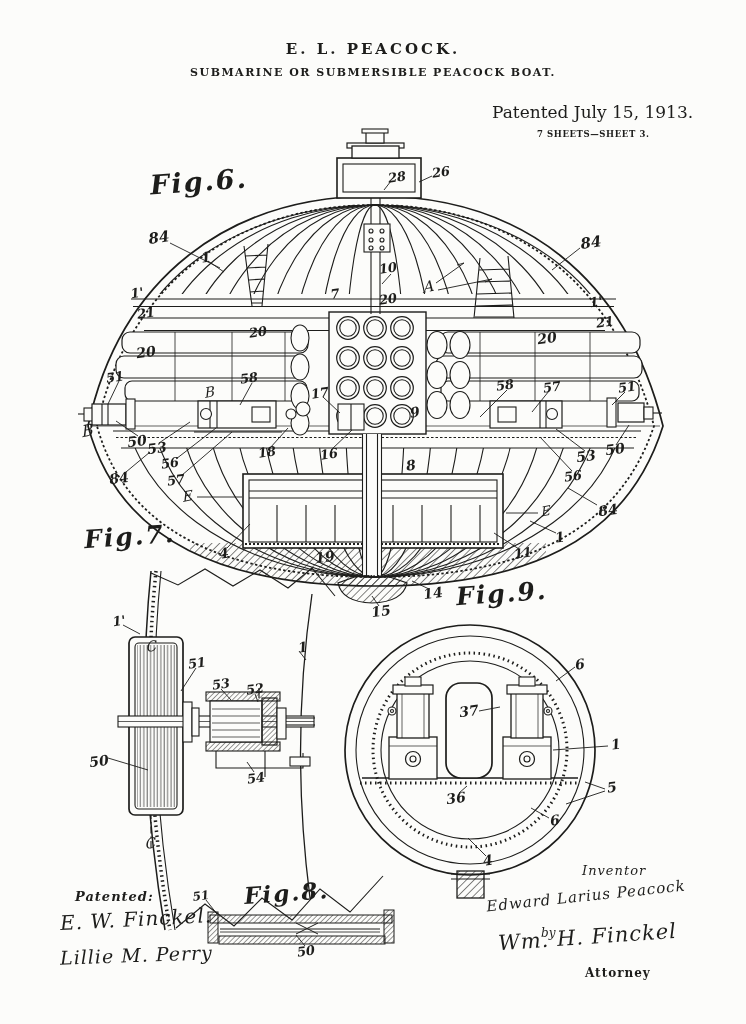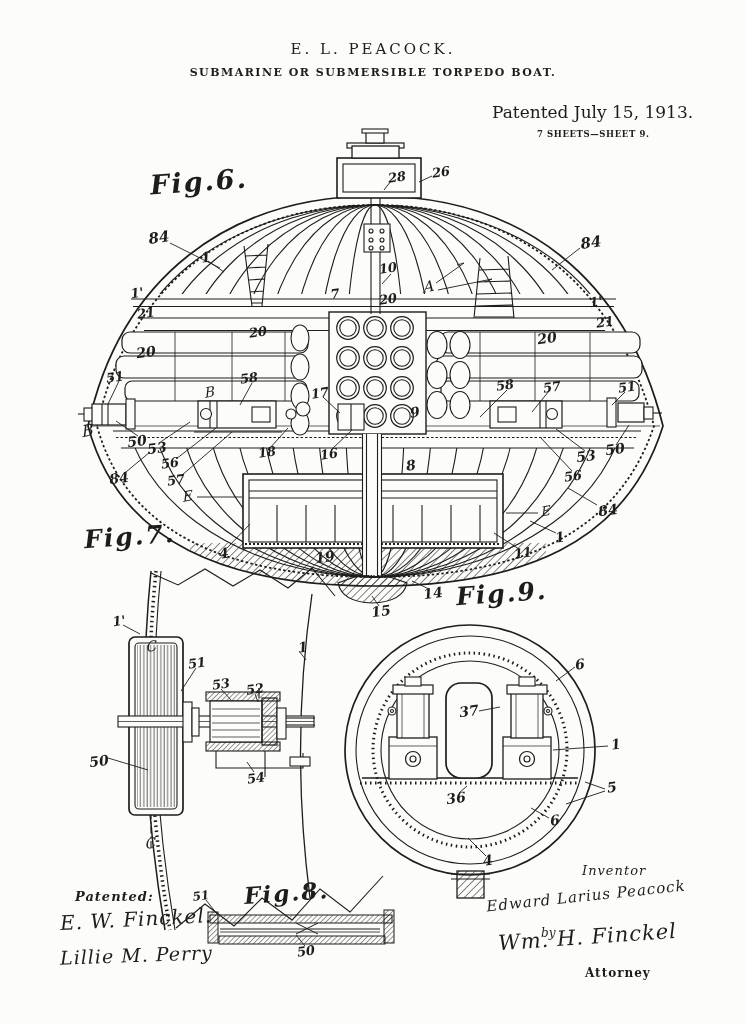--- a/index.html
+++ b/index.html
@@ -2,21 +2,21 @@
 <html><head>
 <meta charset="utf-8">
 <style>
   html,body{margin:0;padding:0;background:#e8e8e6;}
   .page{
     position:relative;width:746px;height:1024px;margin:0 auto;
     background:#fcfcfa;color:#1d1d1b;overflow:hidden;
     font-family:"DejaVu Serif","Liberation Serif",serif;
   }
   .hdr{position:absolute;left:0;width:746px;text-align:center;white-space:nowrap;}
-  .hdr-name{top:40px;font-size:15px;font-weight:normal;letter-spacing:3px;}
+  .hdr-name{top:40px;font-size:15px;font-weight:bold;letter-spacing:3px;}
   .hdr-title{top:66px;font-size:11px;font-weight:bold;letter-spacing:1.5px;}
   .hdr-app{top:86px;font-size:9px;font-weight:bold;letter-spacing:1px;}
   .pat-no{position:absolute;left:104px;top:95px;font-size:21px;font-weight:bold;letter-spacing:1px;}
   .pat-date{position:absolute;left:492px;top:102px;font-size:17px;}
   .sheet{position:absolute;left:537px;top:129px;font-size:8.5px;font-weight:bold;letter-spacing:.6px;}
   .art{position:absolute;left:0;top:0;}
   .figtitle{
     position:absolute;font-style:italic;font-weight:bold;letter-spacing:2px;
     transform:rotate(-4deg);white-space:nowrap;
   }
@@ -38,23 +38,23 @@
   .by{left:541px;top:911px;font-size:12px;font-style:italic;margin-top:15px;}
   .att-sig{left:498px;top:925px;font-size:21px;font-style:italic;transform:rotate(-4deg);letter-spacing:1px;}
   .att-head{left:585px;top:966px;font-size:12px;font-weight:bold;letter-spacing:1px;}
 </style>
 </head>
 <body>
 
 <div class="page">
 
   <div class="hdr hdr-name">E. L. PEACOCK.</div>
-  <div class="hdr hdr-title">SUBMARINE OR SUBMERSIBLE TORPEDO BOAT.</div>
+  <div class="hdr hdr-title">SUBMARINE OR SUBMERSIBLE PEACOCK BOAT.</div>
   <div class="pat-date">Patented July 15, 1913.</div>
-  <div class="sheet">7 SHEETS—SHEET 9.</div>
+  <div class="sheet">7 SHEETS—SHEET 3.</div>
 
   <svg class="art" width="746" height="1024" viewBox="0 0 746 1024">
     <defs>
       <clipPath id="hullclip">
         <path d="M88,426 C120,278 228,196 375,196 C522,196 626,278 663,426 C626,544 522,586 375,586 C228,586 120,544 88,426 Z"></path>
       </clipPath>
       <pattern id="h45" width="5.5" height="5.5" patternUnits="userSpaceOnUse" patternTransform="rotate(45)">
         <line x1="0" y1="0" x2="0" y2="5.5" stroke="#1d1d1b" stroke-width="1.1"></line>
       </pattern>
       <pattern id="hfine" width="3.6" height="3.6" patternUnits="userSpaceOnUse" patternTransform="rotate(45)">

